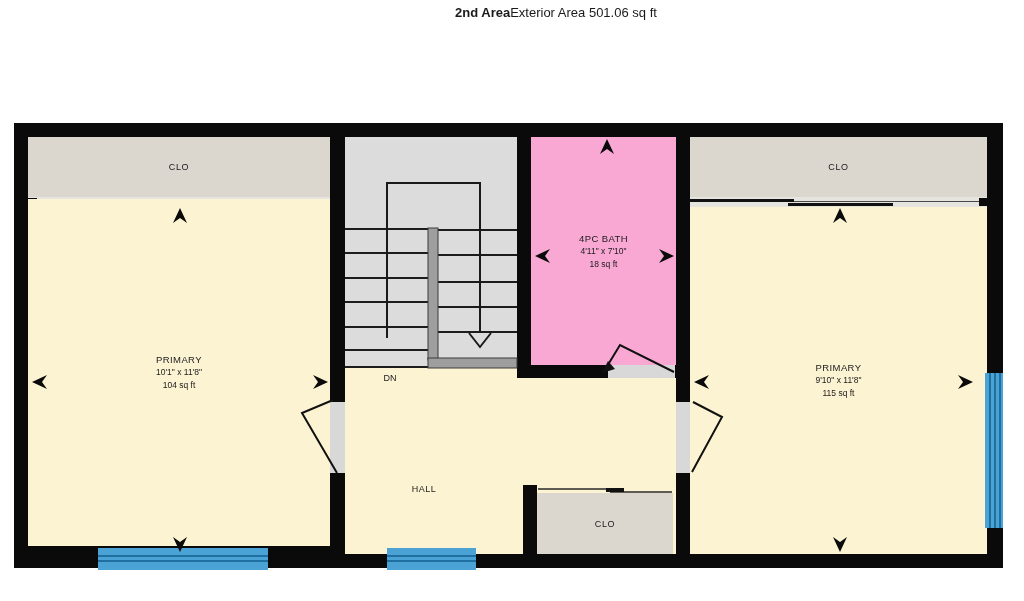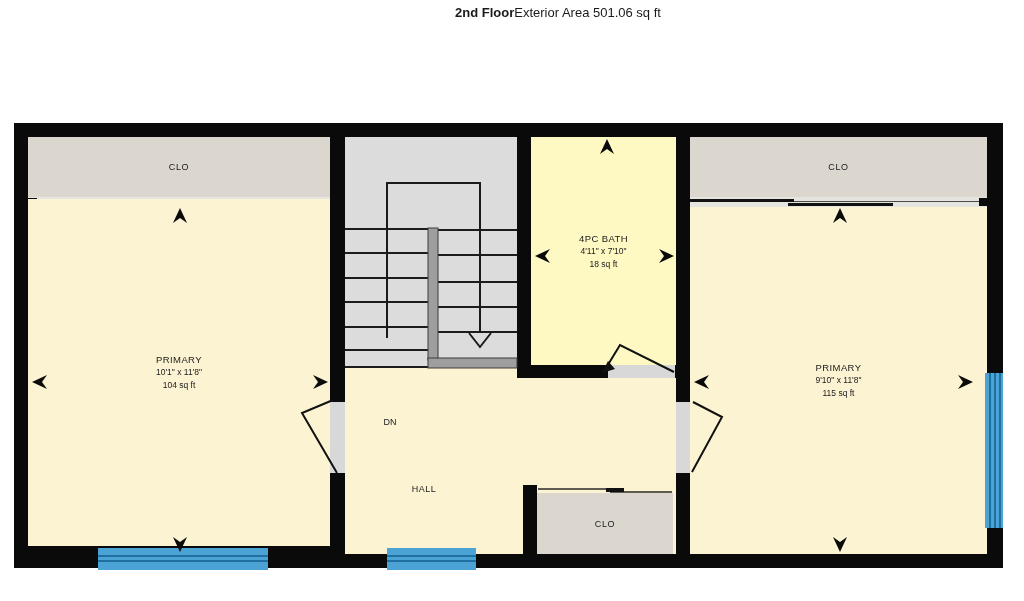--- a/index.html
+++ b/index.html
@@ -11,39 +11,39 @@
   .plan{position:absolute;left:14px;top:123px;width:989px;height:445px;background:#0a0a0a;overflow:visible;}
   .abs{position:absolute;}
   .room{position:absolute;display:flex;flex-direction:column;align-items:center;justify-content:center;}
   .room-label{text-align:center;line-height:13px;white-space:nowrap;}
   .room-name{font-size:9.5px;letter-spacing:.4px;}
   .room-dim,.room-area{font-size:8.5px;}
   .clo-label{font-size:9px;letter-spacing:.6px;}
   .cream{background:#fcf3d3;}
   .grey{background:#dbd6ce;}
   .stairfill{background:#dcdcdc;}
-  .bathfill{background:#fef9c3;}
+  .bathfill{background:#f9a8d4;}
   .gap{background:#d8d8d8;}
   .track{background:#e6e4df;}
   .track .tline{position:absolute;left:0;right:0;top:4px;height:1px;background:#4a4a4a;}
   .track .bar{position:absolute;height:3px;background:#111;}
   .window-h{background:#4aa3d4;}
   .window-h .wl{position:absolute;left:0;right:0;height:2px;background:#1f6fa0;}
   .window-v{background:#4aa3d4;}
   .window-v .wl{position:absolute;top:0;bottom:0;width:2px;background:#1f6fa0;}
   .small-label{position:absolute;font-size:9px;text-align:center;white-space:nowrap;}
   svg.linework{position:absolute;left:0;top:0;pointer-events:none;}
 </style>
 </head>
 <body>
 
 <div class="page">
 
   <div class="title">
-    <span class="floor">2nd Floor</span><span class="area">Exterior Area 501.06 sq ft</span>
+    <span class="floor">2nd Area</span><span class="area">Exterior Area 501.06 sq ft</span>
   </div>
 
   <div class="plan">
 
     <div class="room grey" style="left:14px;top:14px;width:302px;height:60px;">
       <div class="clo-label">CLO</div>
     </div>
 
     <div class="abs track" style="left:14px;top:74px;width:302px;height:10px;">
       <div class="tline"></div>
@@ -144,17 +144,17 @@
       <path d="M826 85 l7 15 l-7 -5 l-7 5 z" fill="#0a0a0a"></path>
       <path d="M826 429 l7 -15 l-7 5 l-7 -5 z" fill="#0a0a0a"></path>
       <path d="M680 259 l15 -7 l-5 7 l5 7 z" fill="#0a0a0a"></path>
       <path d="M959 259 l-15 -7 l5 7 l-5 7 z" fill="#0a0a0a"></path>
 
       <path d="M593 16 l7 15 l-7 -5 l-7 5 z" fill="#0a0a0a"></path>
       <path d="M521 133 l15 -7 l-5 7 l5 7 z" fill="#0a0a0a"></path>
       <path d="M660 133 l-15 -7 l5 7 l-5 7 z" fill="#0a0a0a"></path>
     </svg>
 
-    <div class="small-label" style="left:352px;top:250px;width:48px;margin-top:44px;">DN</div>
+    <div class="small-label" style="left:352px;top:250px;width:48px;">DN</div>
     <div class="small-label" style="left:380px;top:333px;width:60px;letter-spacing:.5px;margin-top:28px;">HALL</div>
 
   </div>
 </div>
 
 </body></html>

